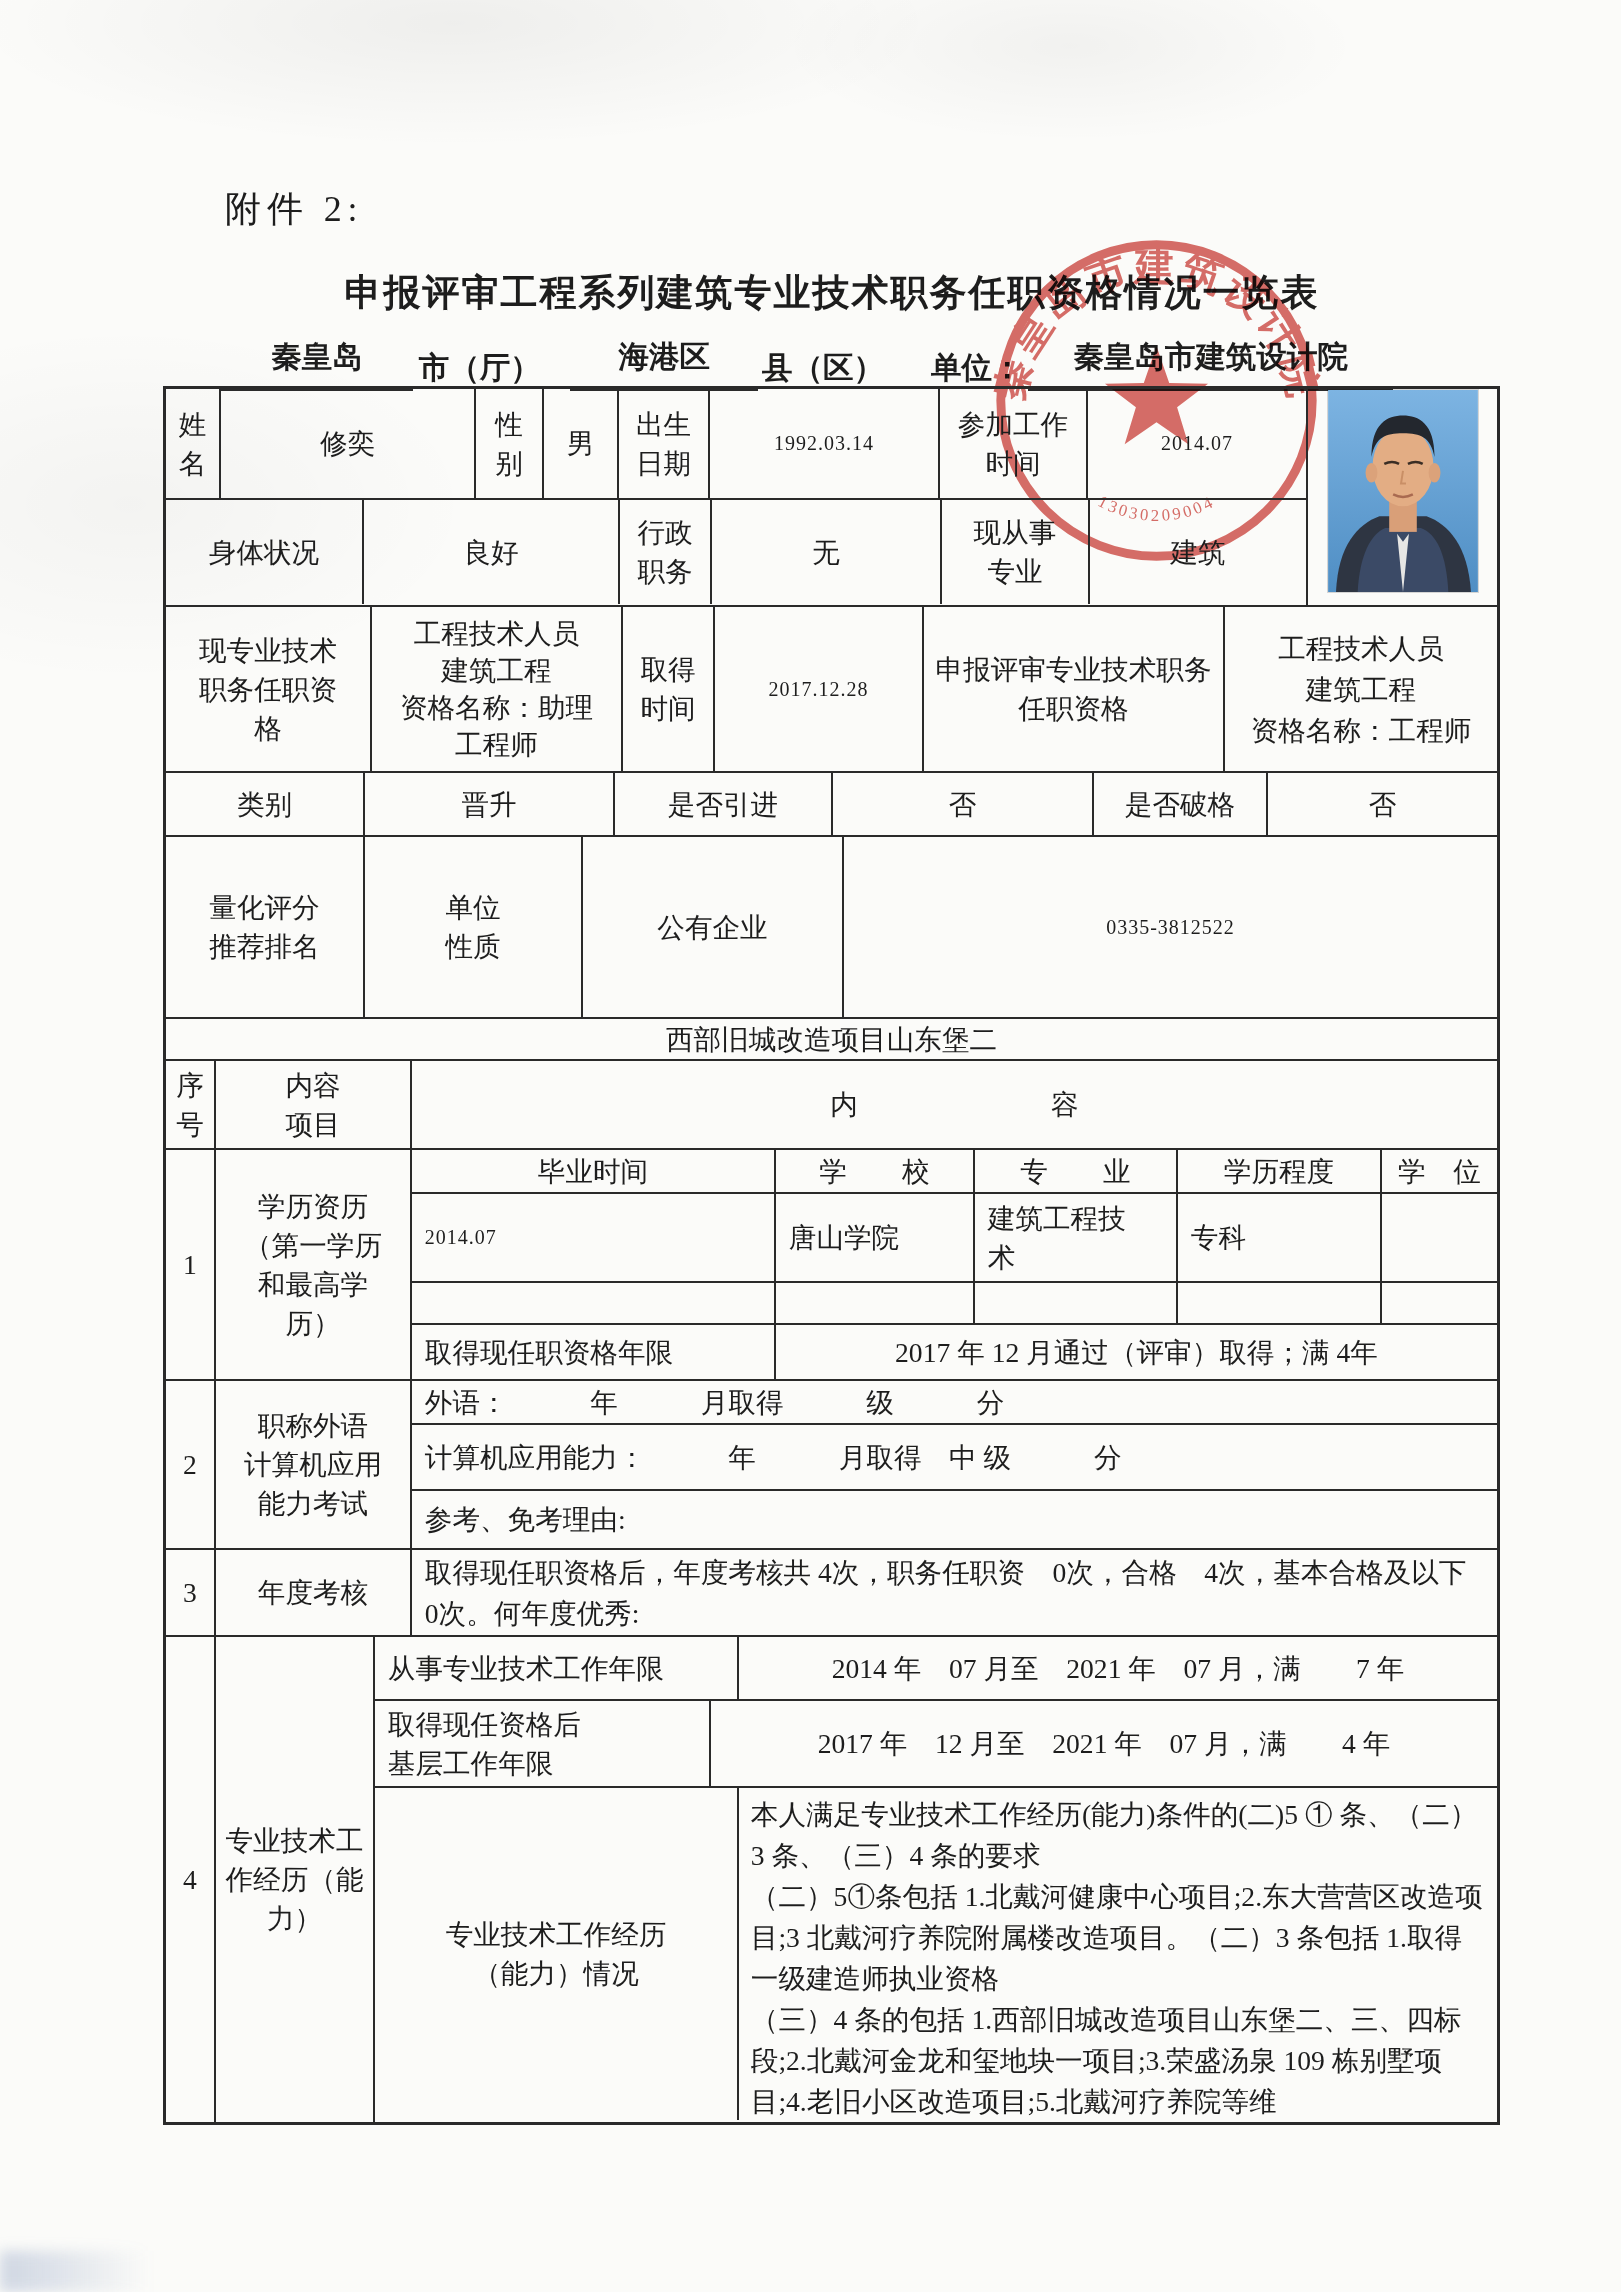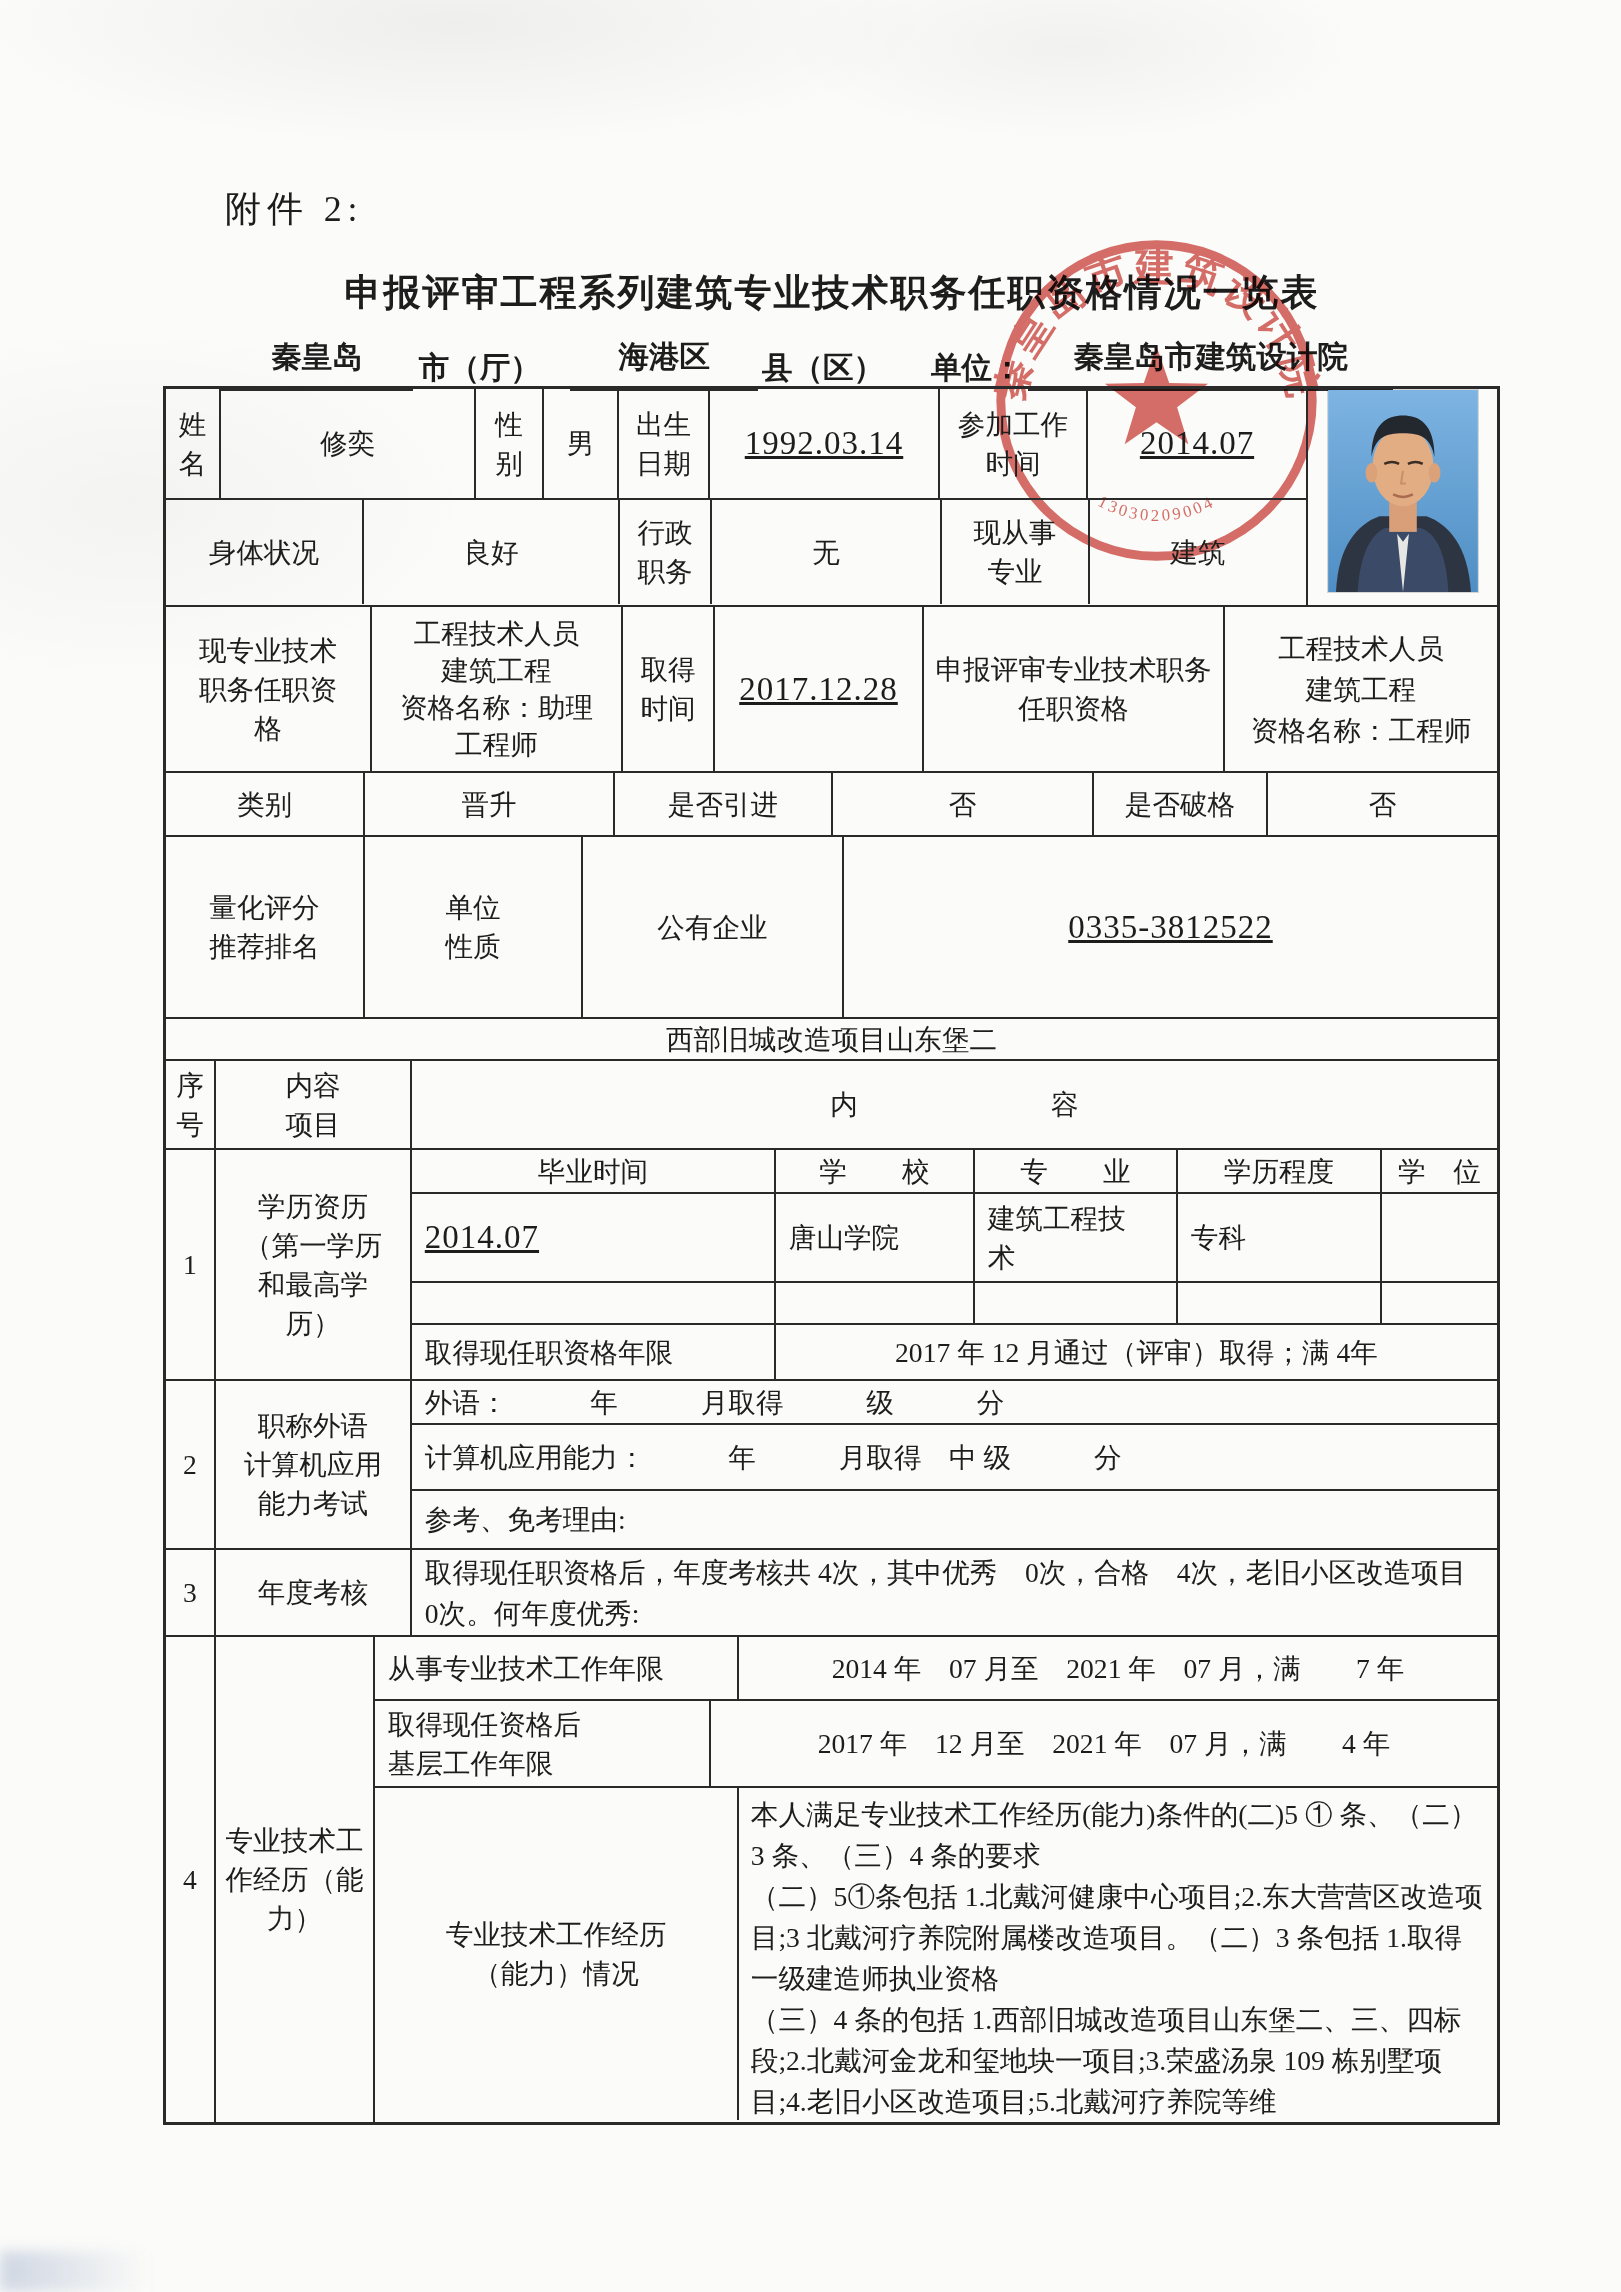--- a/index.html
+++ b/index.html
@@ -64,21 +64,21 @@
   .tr{display:flex;border-bottom:2px solid var(--ink);}
   .tr.last{border-bottom:none;}
   .td{
     border-right:2px solid var(--ink);
     display:flex;align-items:center;justify-content:center;
     text-align:center;padding:3px 7.9px;
     white-space:pre-line;line-height:39px;
   }
   .td.nr{border-right:none;}
   .td.l{justify-content:flex-start;text-align:left;padding-left:12.8px;}
-  .num{font-size:33px;letter-spacing:1px;text-decoration:underline;}
+  .num{font-size:20px;letter-spacing:1px;}
   .tr12{display:flex;border-bottom:2px solid var(--ink);height:218px;}
   .left12{width:1142px;border-right:2px solid var(--ink);}
   .r1{display:flex;height:111px;border-bottom:2px solid var(--ink);}
   .r2{display:flex;height:104px;}
   .photo-cell{flex:1;display:flex;align-items:center;justify-content:center;}
   .sub{flex:1;display:flex;flex-direction:column;}
   .srow{display:flex;border-bottom:2px solid var(--ink);}
   .srow.last{border-bottom:none;}
   .par{
     align-items:flex-start;justify-content:flex-start;text-align:left;
@@ -276,21 +276,21 @@
         </div>
         <div class="srow last" style="height:57px">
           <div class="td l nr" style="flex:1">参考、免考理由:</div>
         </div>
       </div>
     </div>
 
     <div class="tr" style="height:87px">
       <div class="td" style="width:50px">3</div>
       <div class="td" style="width:196px">年度考核</div>
-      <div class="td l nr" style="flex:1;line-height:41px;padding-right:13.8px">取得现任职资格后，年度考核共 4次，其中优秀　0次，合格　4次，老旧小区改造项目　0次。何年度优秀:</div>
+      <div class="td l nr" style="flex:1;line-height:41px;padding-right:13.8px">取得现任职资格后，年度考核共 4次，职务任职资　0次，合格　4次，基本合格及以下　0次。何年度优秀:</div>
     </div>
 
     <div class="tr last" style="height:485px">
       <div class="td" style="width:50px">4</div>
       <div class="td" style="width:159px">专业技术工
 作经历（能
 力）</div>
       <div class="sub">
         <div class="srow" style="height:64px">
           <div class="td l" style="width:364px">从事专业技术工作年限</div>

